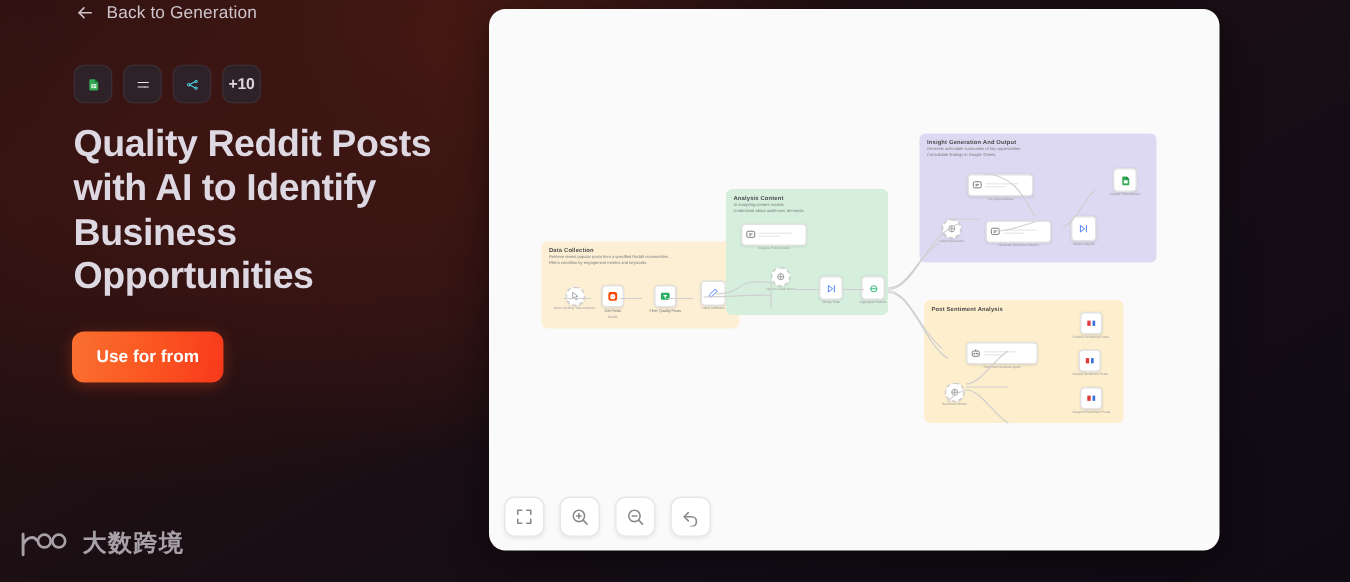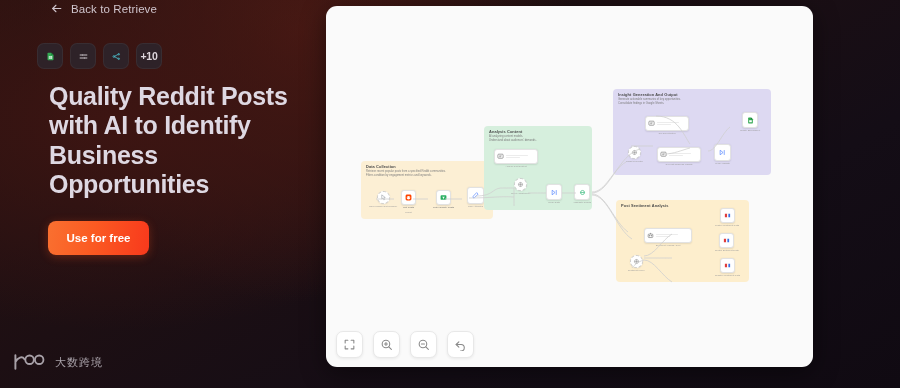--- a/index.html
+++ b/index.html
@@ -22,21 +22,21 @@
 
   .back-link {
     position: absolute; left: 50px; top: 2px;
     display: flex; align-items: center; gap: 8px;
     color: #cfc4cc; font-size: 11.5px; cursor: pointer;
     letter-spacing: .1px;
   }
   .back-arrow { width: 13px; height: 13px; display:block; }
 
   .app-icons {
-    position: absolute; left: 37px; top: 43px;
+    position: absolute; left: 49px; top: 43px;
     display: flex; gap: 7px;
   }
   .app-icon {
     width: 26px; height: 26px; border-radius: 7px;
     background: #2e2228;
     display: flex; align-items: center; justify-content: center;
     cursor: pointer;
     border: 1px solid rgba(255,255,255,.05);
   }
   .app-icon.more { color: #ded6dc; font-size: 10.5px; font-weight: 700; letter-spacing: -.2px; }
@@ -58,21 +58,21 @@
     font-family: "Liberation Sans", sans-serif;
     box-shadow: 0 2px 10px rgba(249,80,30,.3);
   }
 
   .watermark {
     position: absolute; left: 12px; top: 352px;
     display: flex; align-items: center; gap: 9px;
     opacity: .78;
   }
   .wm-mark { width: 34px; height: 20px; display:block; }
-  .wm-text { color: #cfcad2; font-size: 11px; letter-spacing: 1px; font-weight: 400; }
+  .wm-text { color: #cfcad2; font-size: 16px; letter-spacing: 1px; font-weight: 700; }
 
   
   .canvas-card {
     position: absolute; left: 326px; top: 6px;
     width: 487px; height: 361px;
     background: #fafafa; border-radius: 11px;
     overflow: hidden;
     box-shadow: 0 6px 26px rgba(0,0,0,.45);
   }
   .canvas-inner { position: absolute; inset: 0; }
@@ -155,21 +155,21 @@
 
 <div class="page">
 
   <div class="left">
 
     <div class="back-link">
       <svg class="back-arrow" viewBox="0 0 24 24" fill="none" stroke="#cfc4cc" stroke-width="2" stroke-linecap="round" stroke-linejoin="round">
         <line x1="20" y1="12" x2="5" y2="12"></line>
           <polyline points="11 18 5 12 11 6"></polyline>
       </svg>
-      <span>Back to Retrieve</span>
+      <span>Back to Generation</span>
     </div>
 
     <div class="app-icons">
       <div class="app-icon">
         <svg class="ico" viewBox="0 0 24 24">
           <path d="M14 2H6a2 2 0 0 0-2 2v16a2 2 0 0 0 2 2h12a2 2 0 0 0 2-2V8z" fill="#34a853"></path>
           <path d="M14 2v6h6z" fill="#188038"></path>
           <rect x="7.5" y="11" width="9" height="7" fill="#fff"></rect>
           <path d="M7.5 13.3h9M7.5 15.6h9M11 11v7" stroke="#34a853" stroke-width=".8"></path>
         </svg>
@@ -188,21 +188,21 @@
             <circle cx="18" cy="6" r="2"></circle>
             <circle cx="18" cy="18" r="2"></circle>
           <path d="M7.3 11 16 6.6M7.3 13l8.7 4.4" stroke-linecap="round"></path>
         </svg>
       </div>
       <div class="app-icon more">+10</div>
     </div>
 
     <h1 class="headline">Quality Reddit Posts with AI to Identify Business Opportunities</h1>
 
-    <button class="cta">Use for free</button>
+    <button class="cta">Use for from</button>
 
     <div class="watermark">
       <svg class="wm-mark" viewBox="0 0 60 34">
         <path d="M6 5 L6 29 M6 17 C10 9 18 6 22 12" stroke="#cfcad2" stroke-width="3.4" fill="none" stroke-linecap="round"></path>
         <circle cx="31" cy="13" r="7.5" fill="none" stroke="#cfcad2" stroke-width="3.2"></circle>
         <circle cx="48" cy="13" r="7.5" fill="none" stroke="#cfcad2" stroke-width="3.2"></circle>
       </svg>
       <span class="wm-text">大数跨境</span>
     </div>
   </div>

